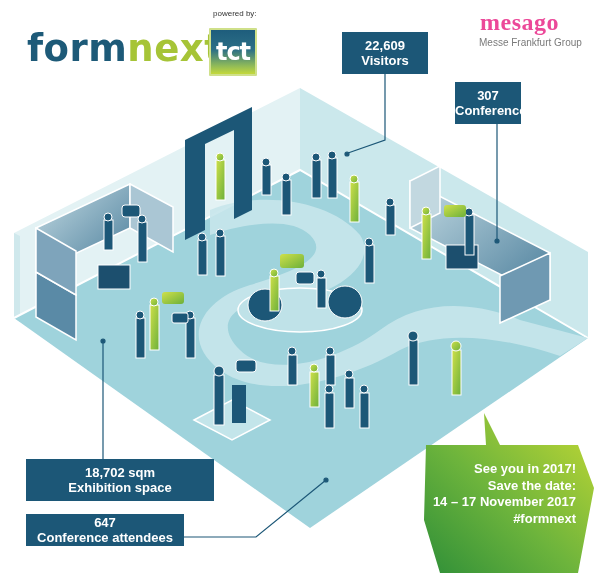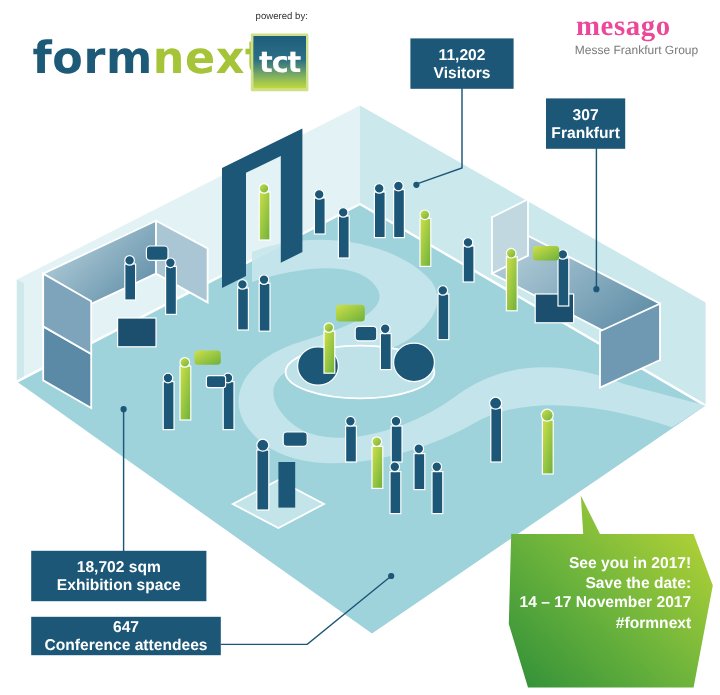--- a/index.html
+++ b/index.html
@@ -162,28 +162,28 @@
 
 <div class="abs logo-formnext">
   <span class="form">form</span><span class="next">next</span>
 </div>
 <div class="abs powered">powered by:</div>
 <div class="abs tct">tct</div>
 <div class="abs mesago">mesago</div>
 <div class="abs mesago-sub">Messe Frankfurt Group</div>
 
 <div class="abs stat" style="left:342px;top:32px;width:86px;height:42px;">
-  <span>11,202</span>
+  <span>22,609</span>
   <span>Visitors</span>
 </div>
 <div class="abs stat" style="left:455px;top:70px;width:66px;height:42px;margin-top:12px;">
   <span>307</span>
-  <span>Frankfurt</span>
+  <span>Conference</span>
 </div>
-<div class="abs stat" style="left:26px;top:459px;width:146px;height:42px;">
+<div class="abs stat" style="left:26px;top:459px;width:188px;height:42px;">
   <span>18,702 sqm</span>
   <span>Exhibition space</span>
 </div>
 <div class="abs stat" style="left:26px;top:514px;width:158px;height:32px;">
   <span>647</span>
   <span>Conference attendees</span>
 </div>
 
 <div class="abs bubble-text" style="right:24px;top:461px;">
   <div>See you in 2017!</div>

